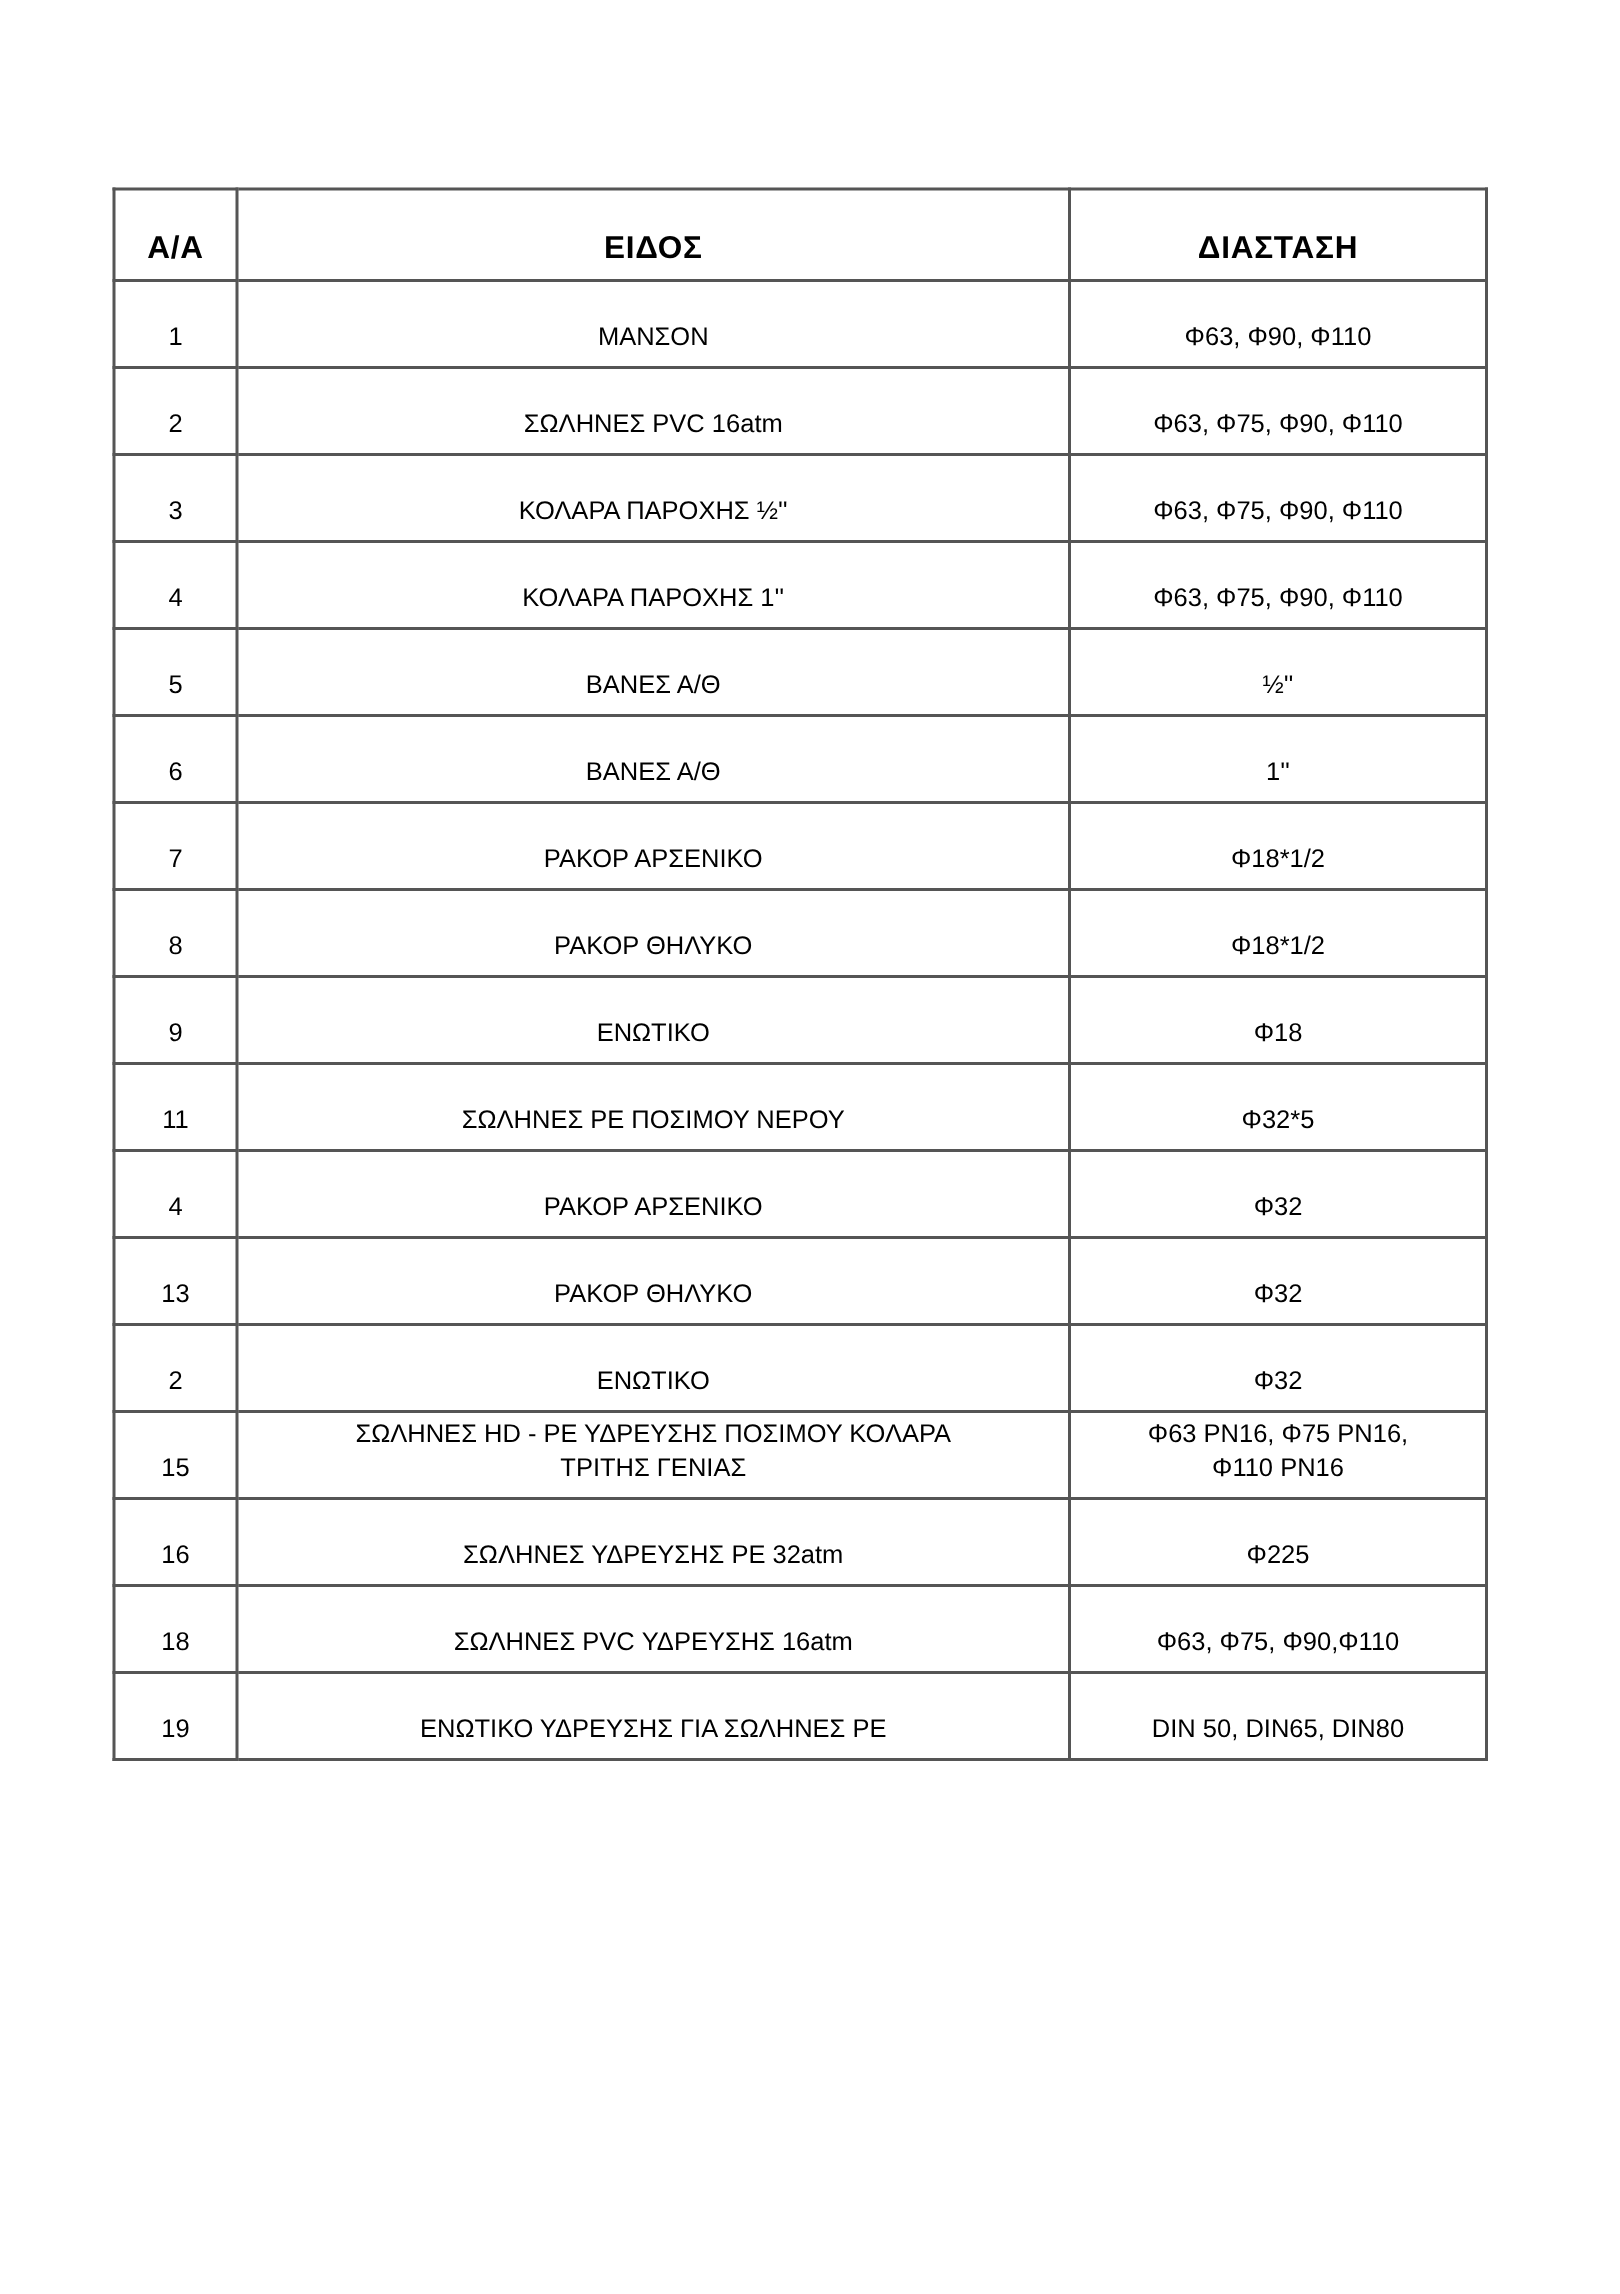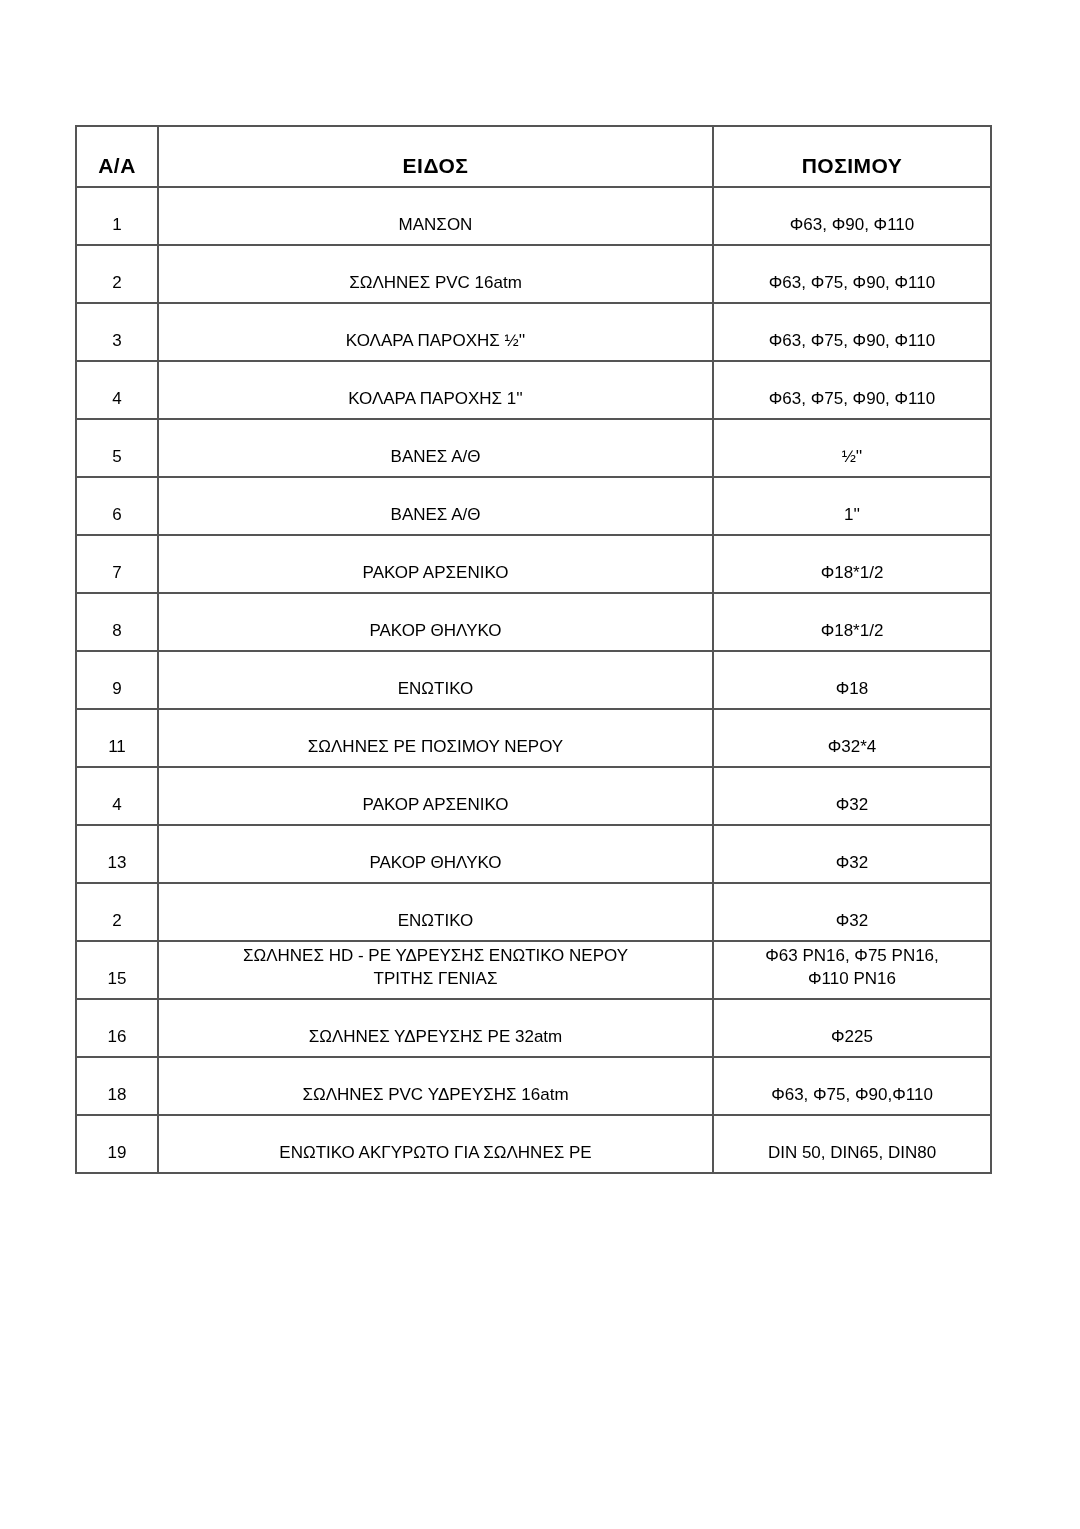--- a/index.html
+++ b/index.html
@@ -56,21 +56,21 @@
   <table class="items-table">
     <colgroup>
       <col class="col-num">
       <col class="col-item">
       <col class="col-dim">
     </colgroup>
     <thead>
       <tr>
         <th>Α/Α</th>
         <th>ΕΙΔΟΣ</th>
-        <th>ΠΟΣΙΜΟΥ</th>
+        <th>ΔΙΑΣΤΑΣΗ</th>
       </tr>
     </thead>
     <tbody>
         <tr>
           <td>1</td>
           <td>ΜΑΝΣΟΝ</td>
           <td>Φ63, Φ90, Φ110</td>
         </tr>
         <tr>
           <td>2</td>
@@ -108,54 +108,54 @@
           <td>Φ18*1/2</td>
         </tr>
         <tr>
           <td>9</td>
           <td>ΕΝΩΤΙΚΟ</td>
           <td>Φ18</td>
         </tr>
         <tr>
           <td>11</td>
           <td>ΣΩΛΗΝΕΣ ΡΕ ΠΟΣΙΜΟΥ ΝΕΡΟΥ</td>
-          <td>Φ32*4</td>
+          <td>Φ32*5</td>
         </tr>
         <tr>
           <td>4</td>
           <td>ΡΑΚΟΡ ΑΡΣΕΝΙΚΟ</td>
           <td>Φ32</td>
         </tr>
         <tr>
           <td>13</td>
           <td>ΡΑΚΟΡ ΘΗΛΥΚΟ</td>
           <td>Φ32</td>
         </tr>
         <tr>
           <td>2</td>
           <td>ΕΝΩΤΙΚΟ</td>
           <td>Φ32</td>
         </tr>
         <tr>
           <td>15</td>
-          <td>ΣΩΛΗΝΕΣ  HD - ΡΕ ΥΔΡΕΥΣΗΣ ΕΝΩΤΙΚΟ ΝΕΡΟΥ
+          <td>ΣΩΛΗΝΕΣ  HD - ΡΕ ΥΔΡΕΥΣΗΣ ΠΟΣΙΜΟΥ ΚΟΛΑΡΑ
 ΤΡΙΤΗΣ ΓΕΝΙΑΣ</td>
           <td>Φ63 PN16, Φ75 PN16,
 Φ110 PN16</td>
         </tr>
         <tr>
           <td>16</td>
           <td>ΣΩΛΗΝΕΣ ΥΔΡΕΥΣΗΣ ΡΕ 32atm</td>
           <td>Φ225</td>
         </tr>
         <tr>
           <td>18</td>
           <td>ΣΩΛΗΝΕΣ PVC ΥΔΡΕΥΣΗΣ 16atm</td>
           <td>Φ63, Φ75, Φ90,Φ110</td>
         </tr>
         <tr>
           <td>19</td>
-          <td>ΕΝΩΤΙΚΟ ΑΚΓΥΡΩΤΟ ΓΙΑ ΣΩΛΗΝΕΣ ΡΕ</td>
+          <td>ΕΝΩΤΙΚΟ ΥΔΡΕΥΣΗΣ ΓΙΑ ΣΩΛΗΝΕΣ ΡΕ</td>
           <td>DIN 50, DIN65, DIN80</td>
         </tr>
       </tbody>
   </table>
 </div>
 
 </body></html>

